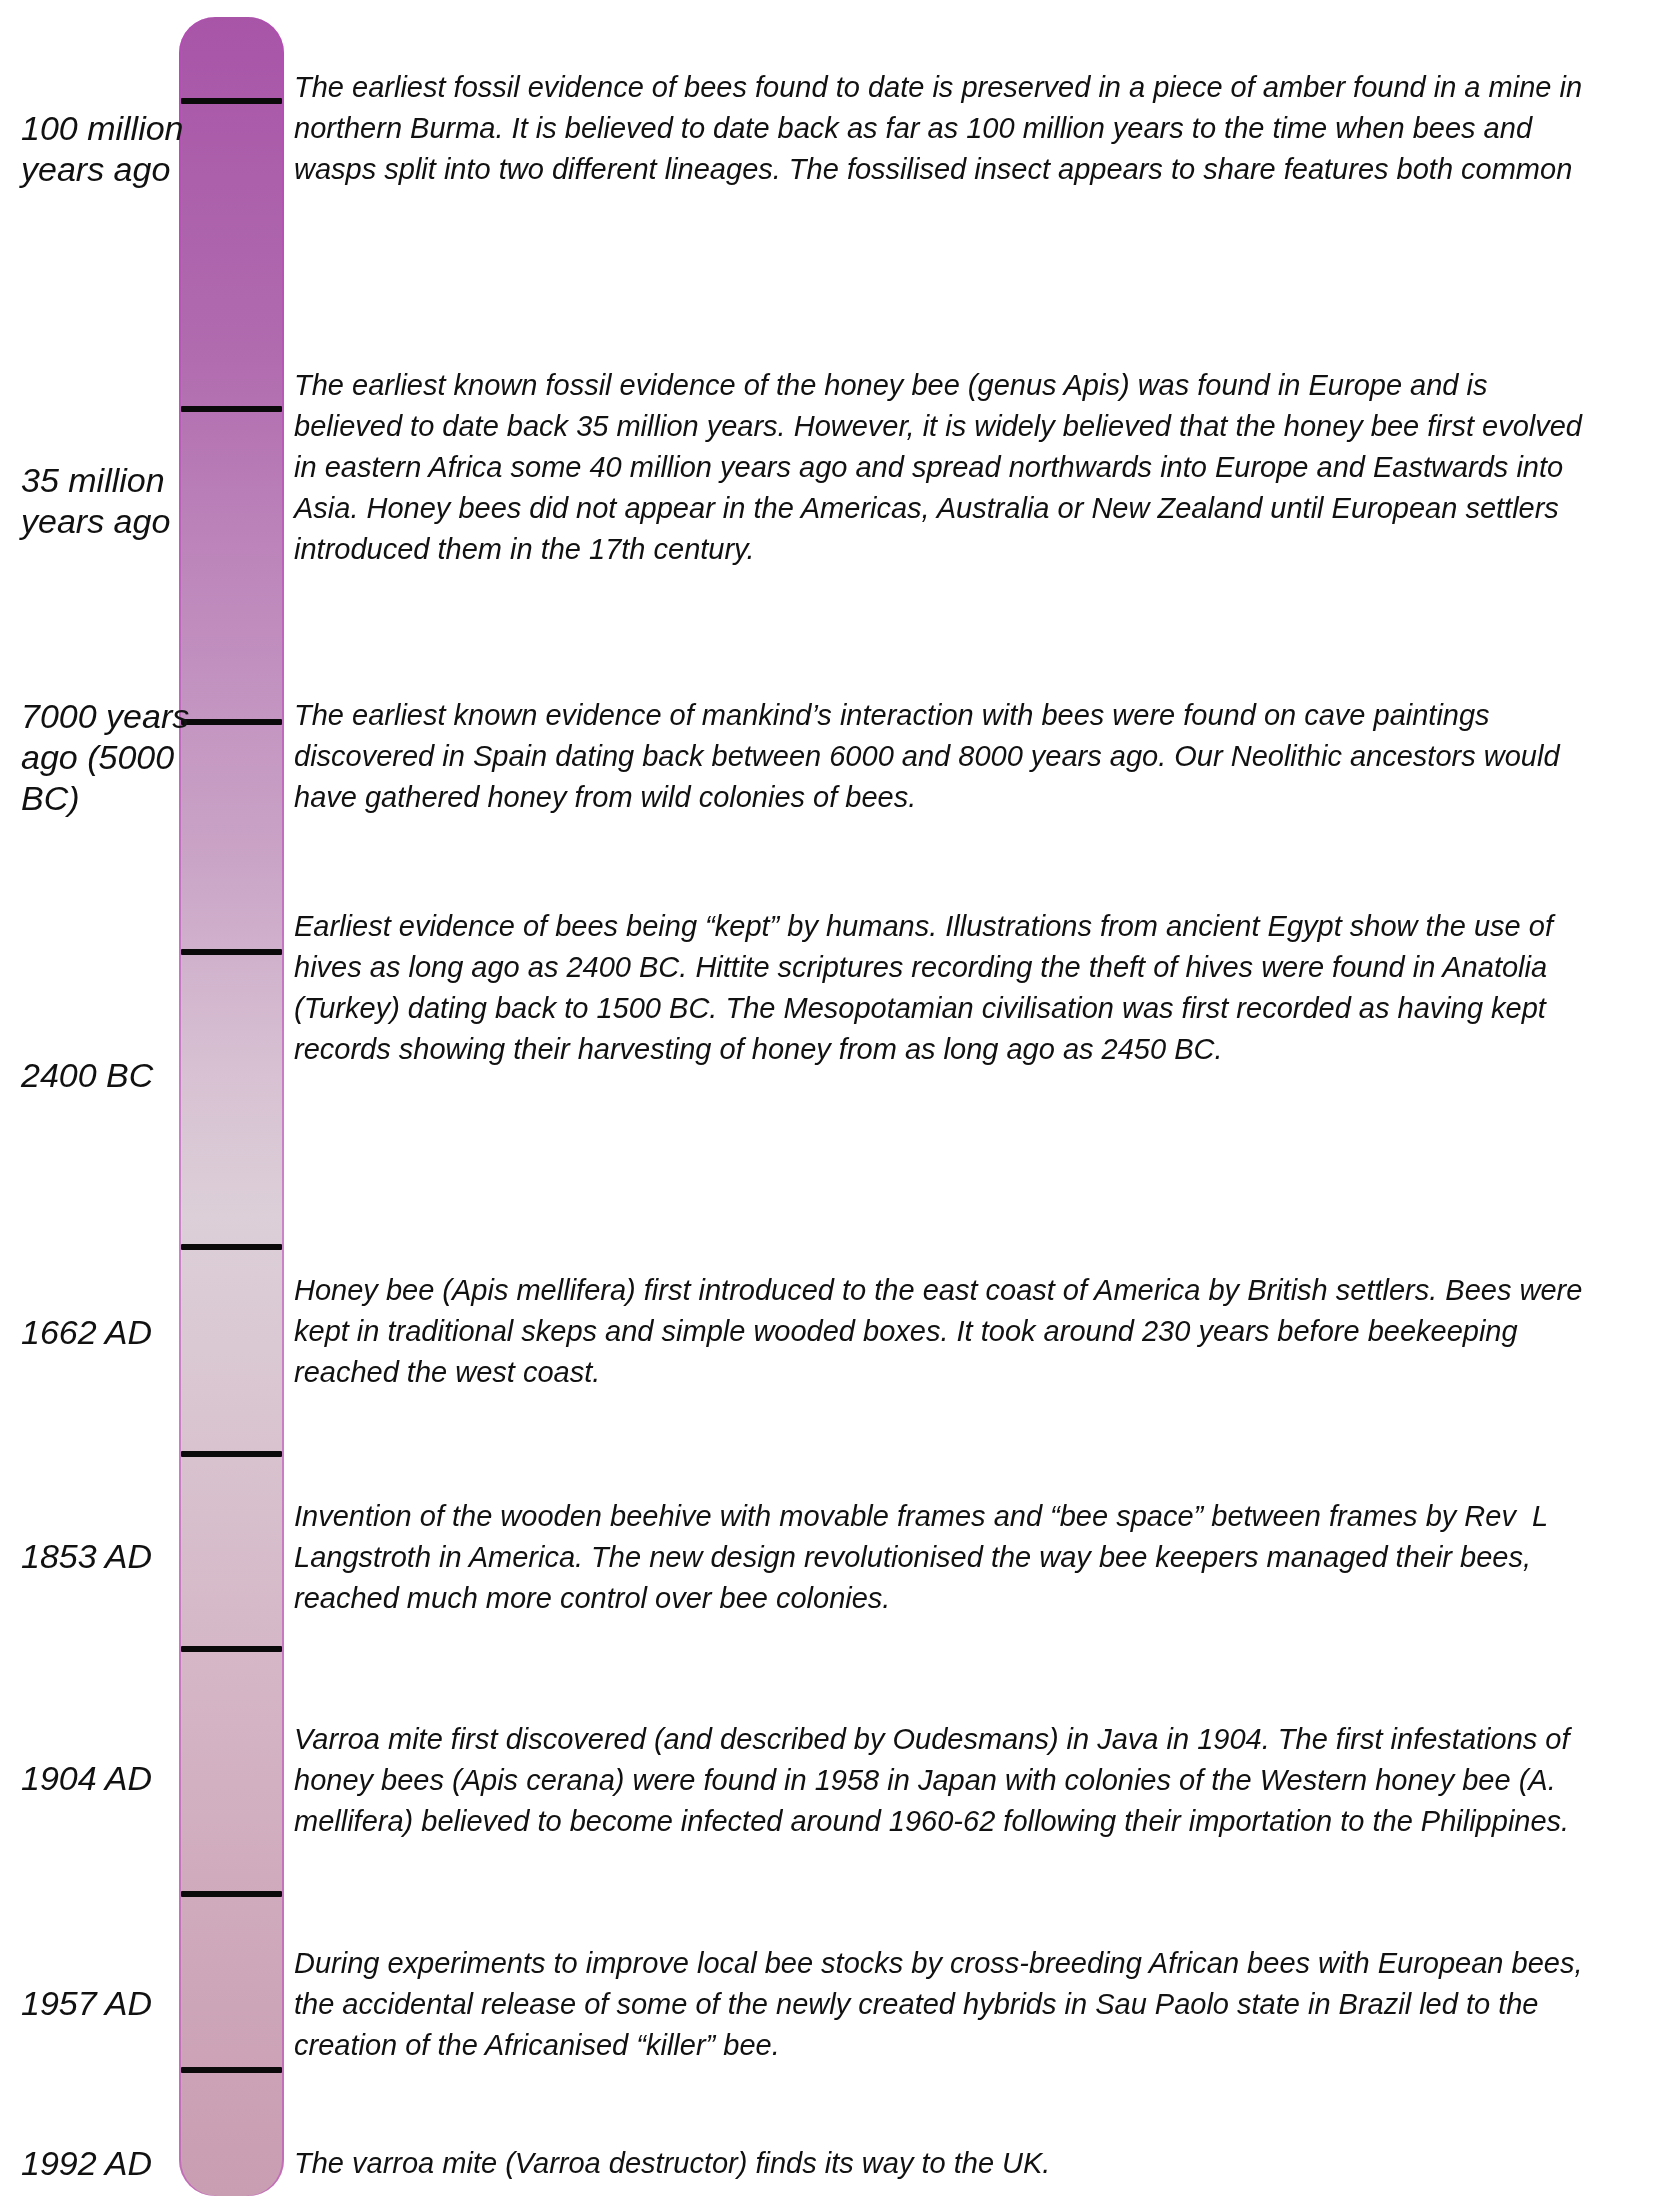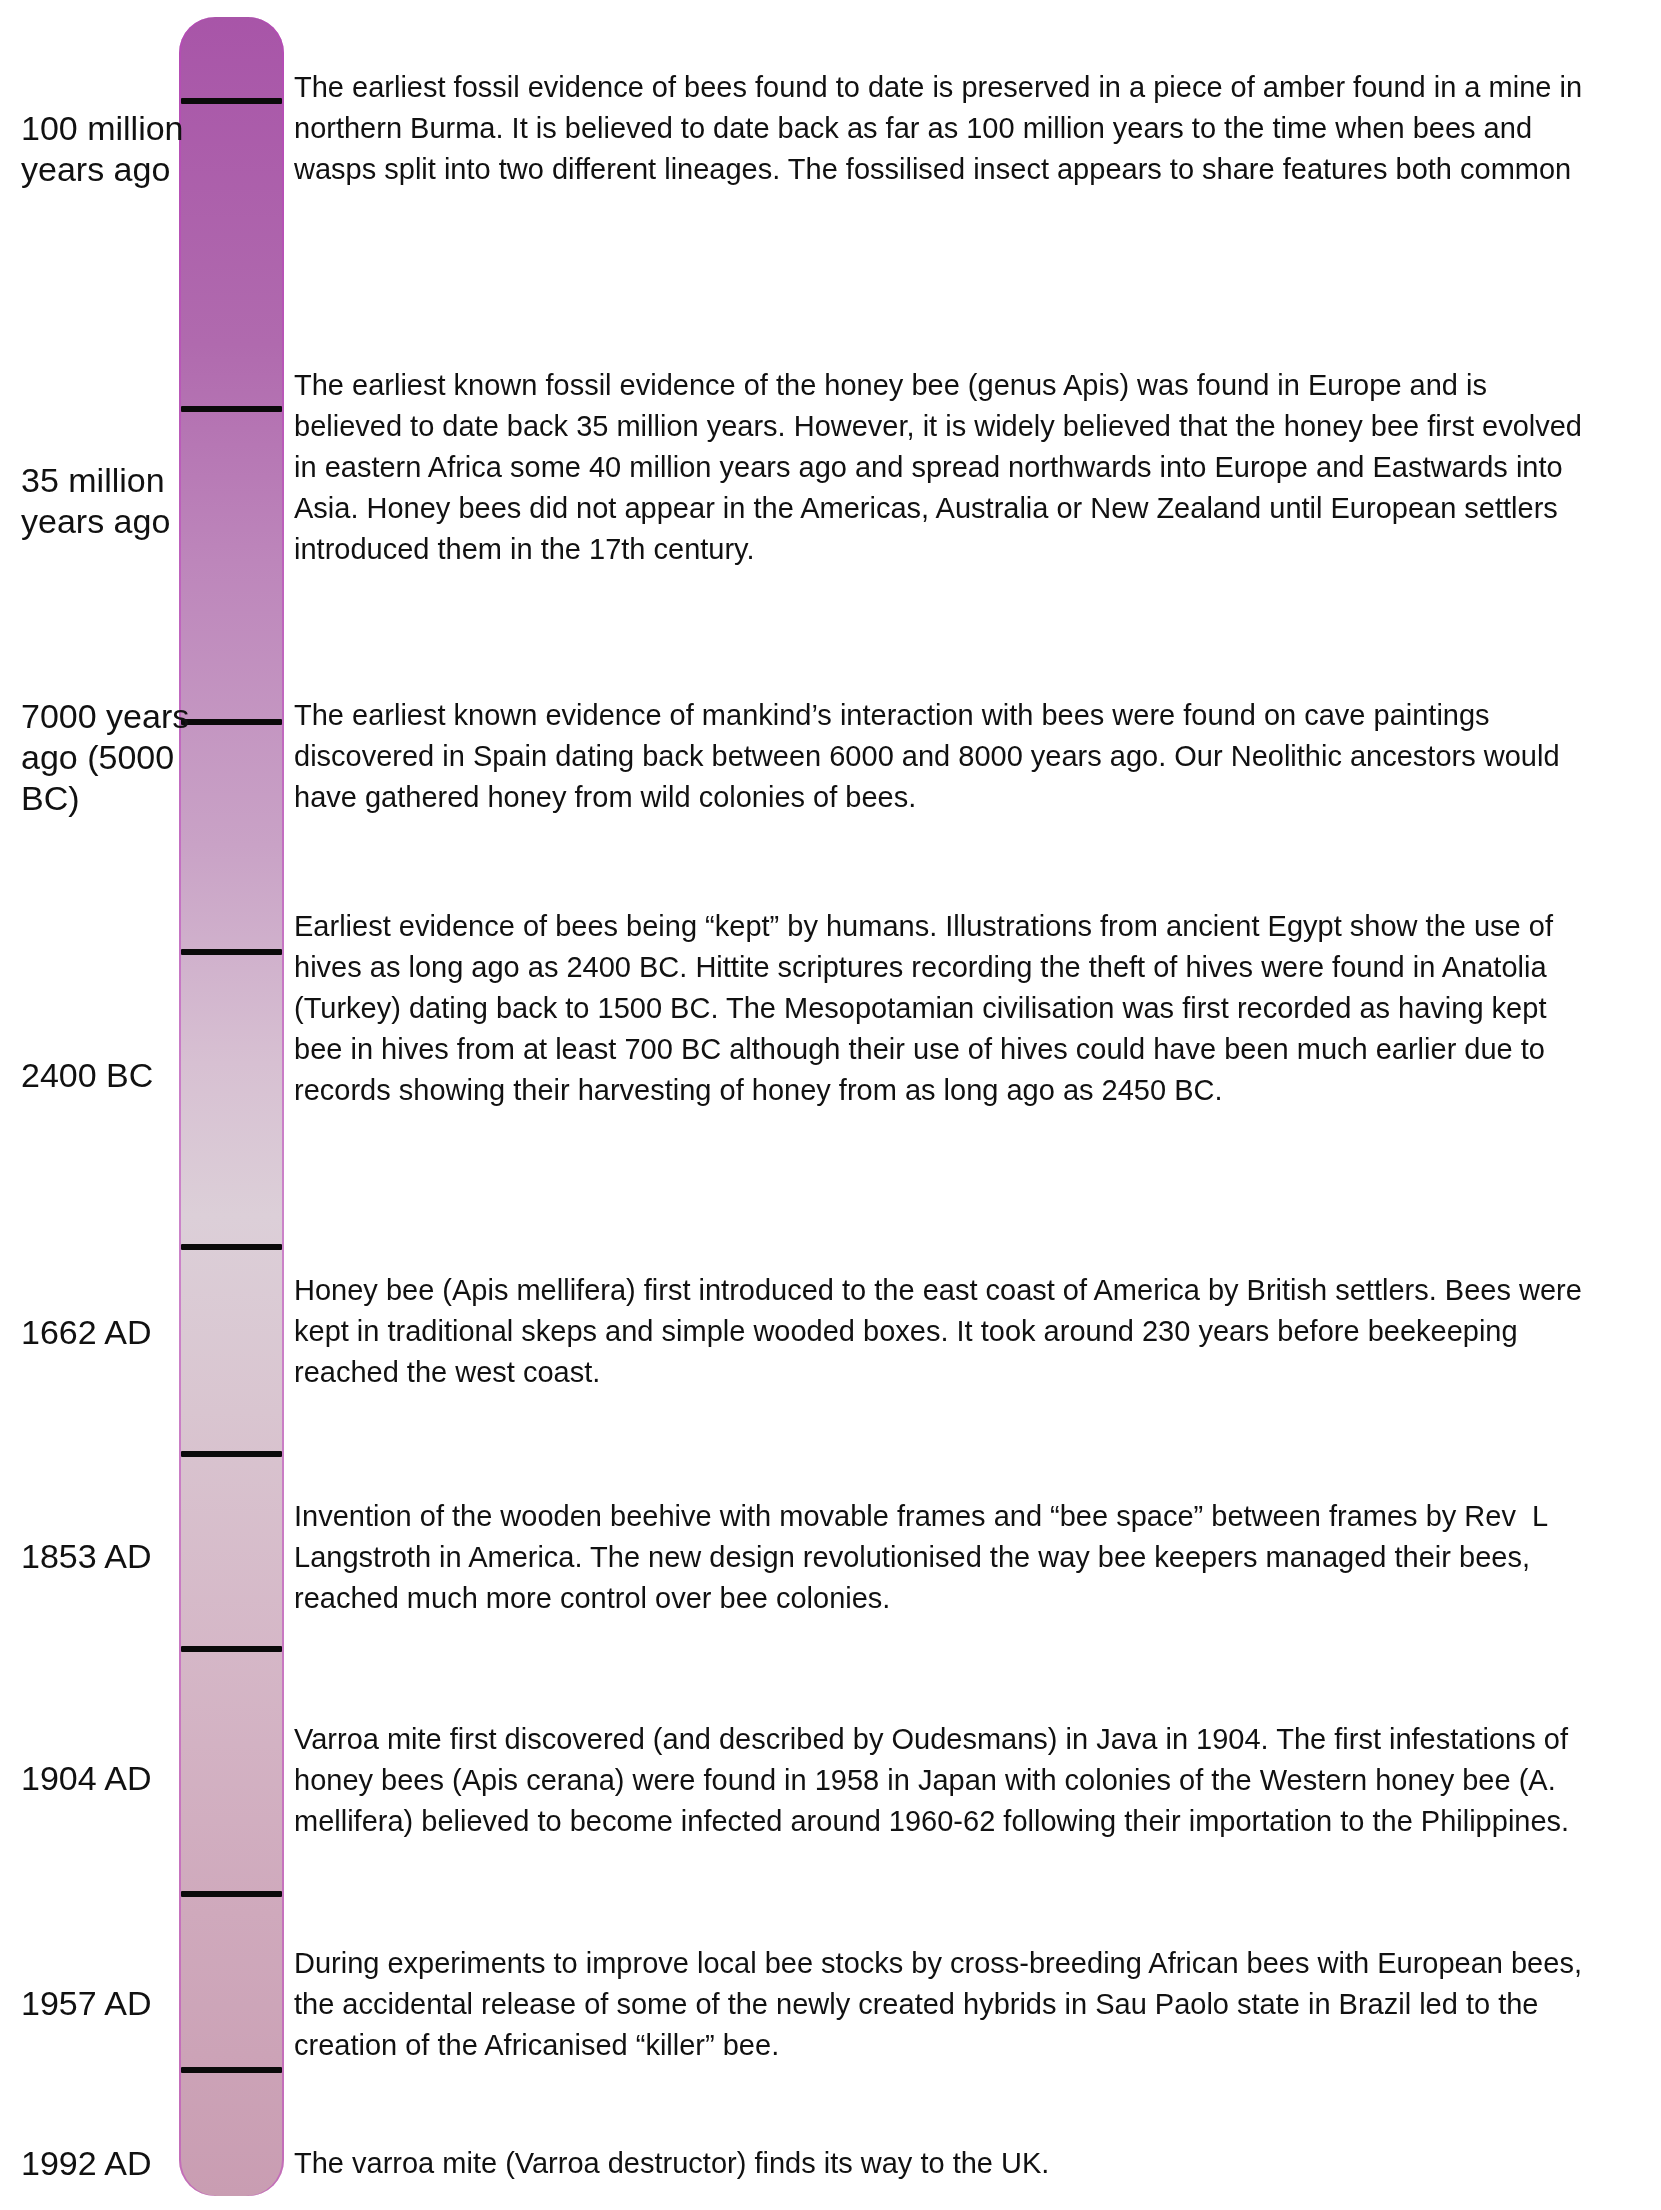--- a/index.html
+++ b/index.html
@@ -48,20 +48,21 @@
     position: absolute;
     left: 21px;
     width: 158px;
     font-size: 34px;
     line-height: 41px;
     color: #111111;
   }
   .label span, .desc span {
     display: block;
     white-space: nowrap;
+    font-style: italic;
   }
   .desc {
     position: absolute;
     left: 294px;
     width: 1356px;
     font-size: 29px;
     line-height: 41px;
     color: #111111;
   }
 </style>
@@ -113,21 +114,20 @@
   <span>have gathered honey from wild colonies of bees.</span>
 </div>
 
 <div class="label" style="top:1055px">
   <span>2400 BC</span>
 </div>
 <div class="desc" style="top:906px">
   <span>Earliest evidence of bees being “kept” by humans. Illustrations from ancient Egypt show the use of</span>
   <span>hives as long ago as 2400 BC. Hittite scriptures recording the theft of hives were found in Anatolia</span>
   <span>(Turkey) dating back to 1500 BC. The Mesopotamian civilisation was first recorded as having kept</span>
-  <span>bee in hives from at least 700 BC although their use of hives could have been much earlier due to</span>
   <span>records showing their harvesting of honey from as long ago as 2450 BC.</span>
 </div>
 
 <div class="label" style="top:1312px">
   <span>1662 AD</span>
 </div>
 <div class="desc" style="top:1270px">
   <span>Honey bee (Apis mellifera) first introduced to the east coast of America by British settlers. Bees were</span>
   <span>kept in traditional skeps and simple wooded boxes. It took around 230 years before beekeeping</span>
   <span>reached the west coast.</span>

